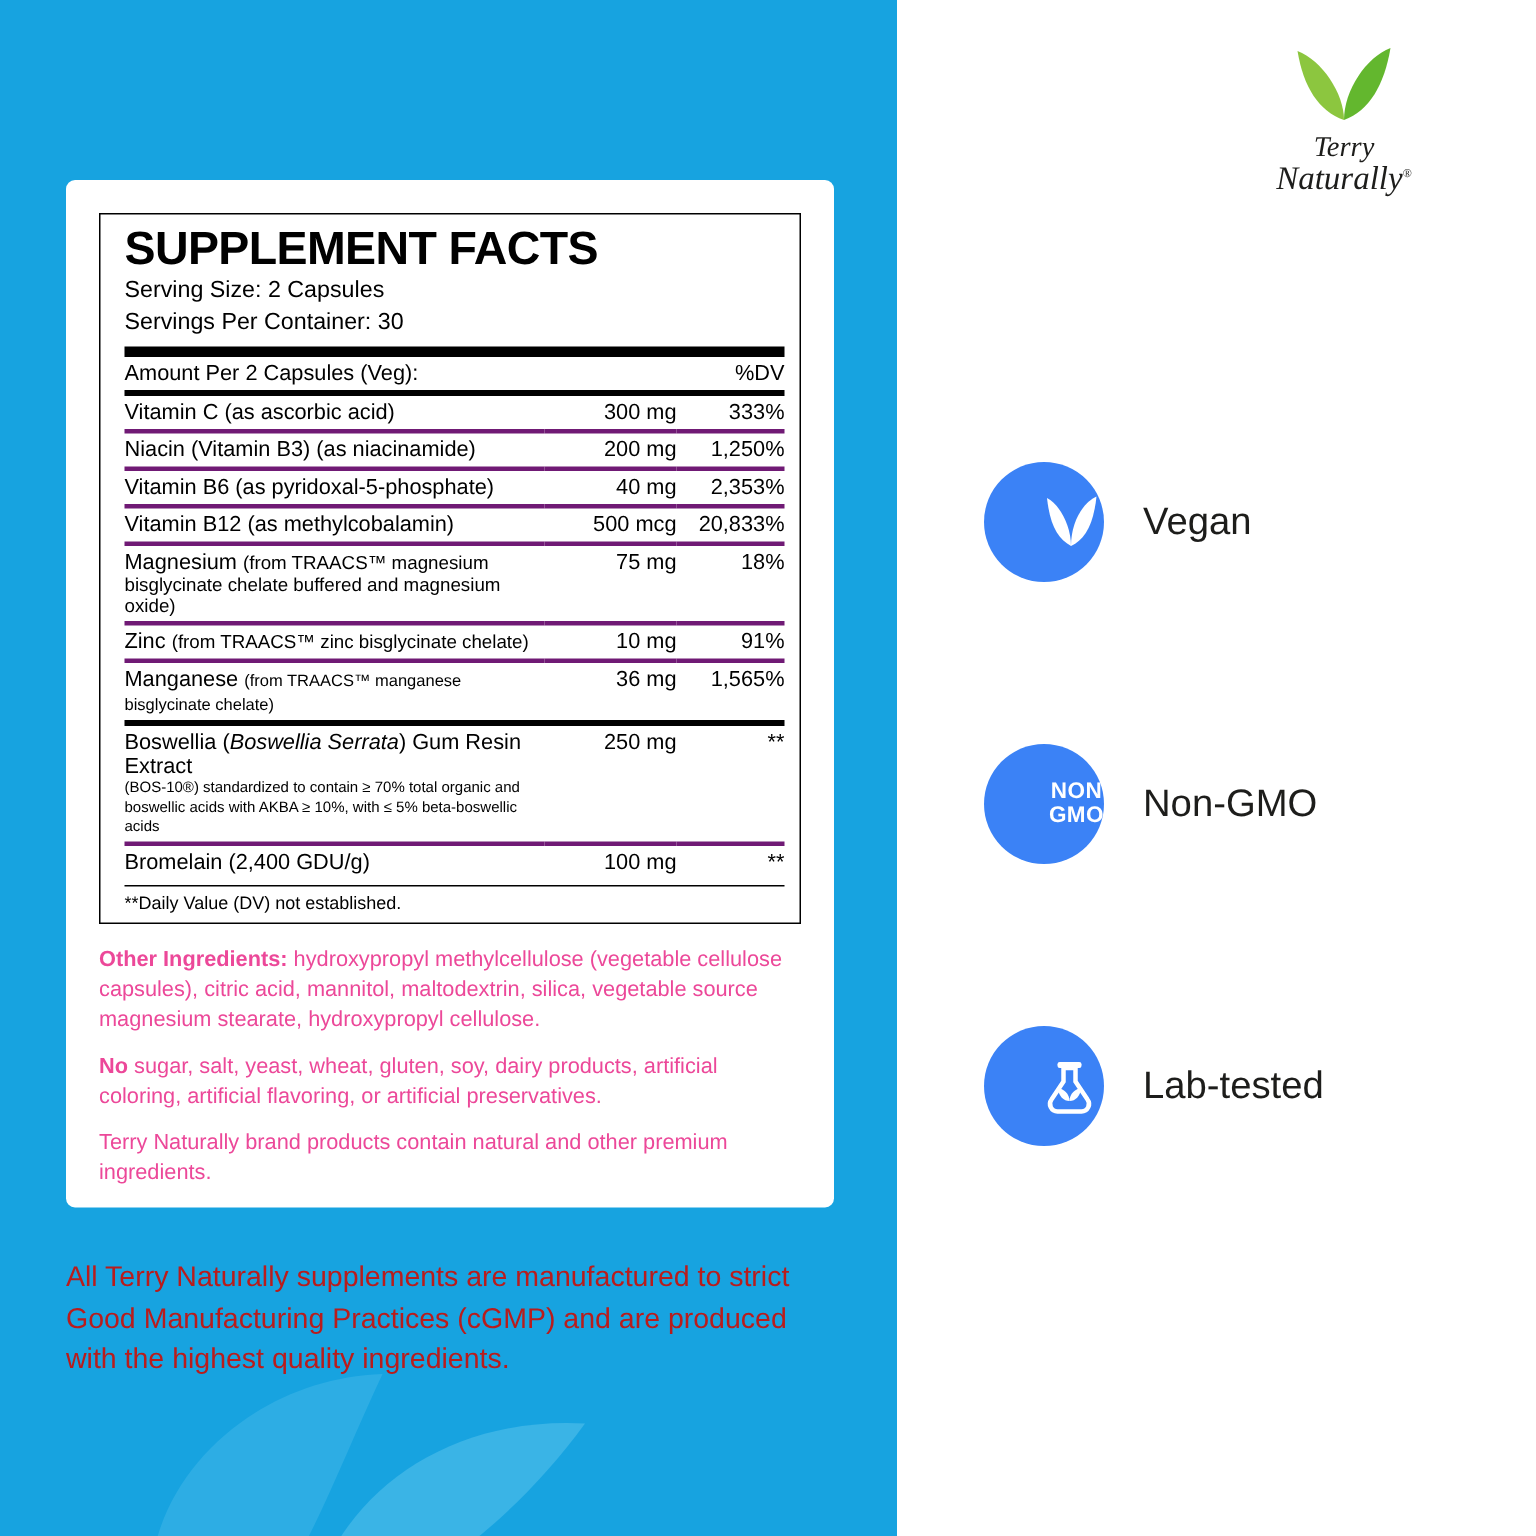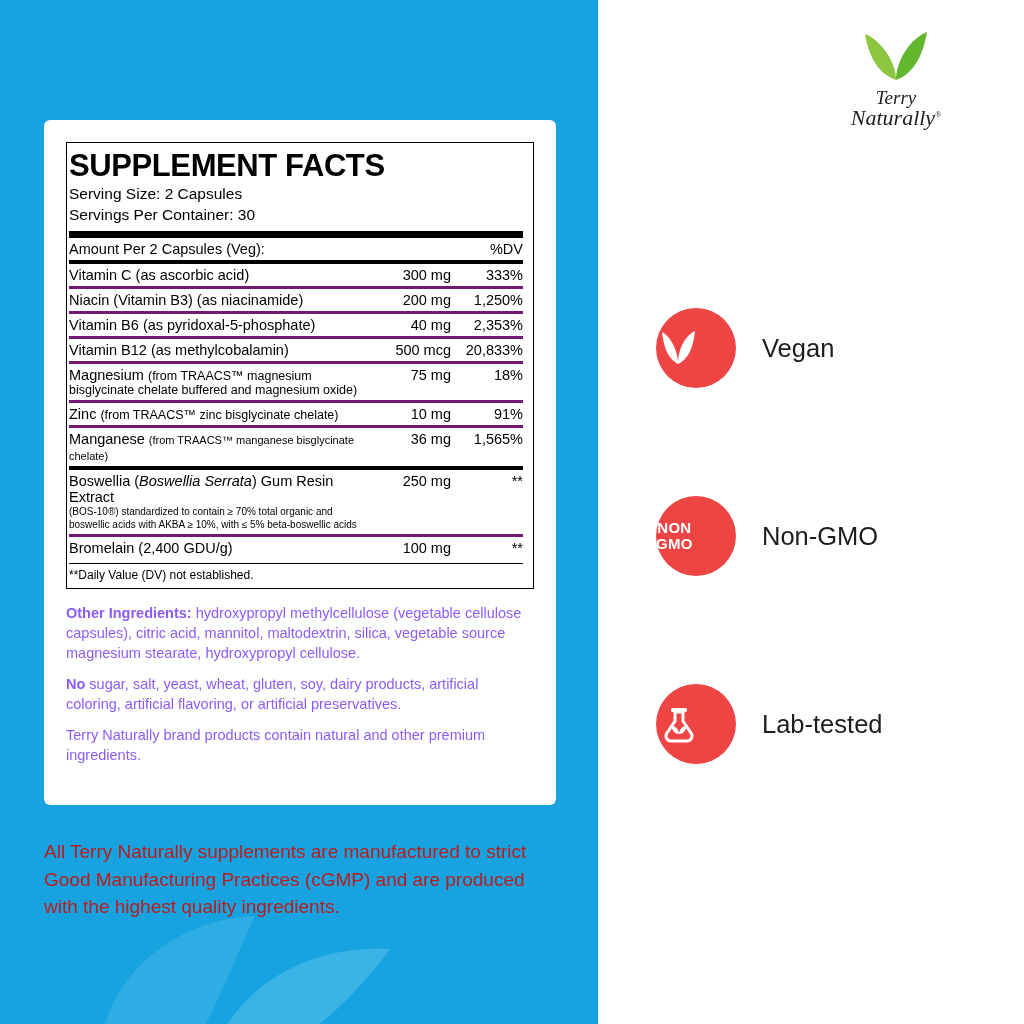--- a/index.html
+++ b/index.html
@@ -33,21 +33,21 @@
     background: #ffffff;
     border-radius: 6px;
   }
   .facts-inner {
     position: absolute;
     left: 22px; top: 22px;
     width: 468px;
   }
   .facts-box {
     border: 1.5px solid #000;
-    padding: 6px 10px 6px 2px;
+    padding: 6px 10px 6px 16px;
   }
   .sf-title {
     font-size: 31px;
     font-weight: bold;
     letter-spacing: -0.4px;
     line-height: 1.08;
     color: #000;
     margin-bottom: 2px;
   }
   .sf-serving { font-size: 15.5px; color: #000; line-height: 1.33; }
@@ -67,21 +67,21 @@
   .tiny { font-size: 11px; }
   .ital { font-style: italic; }
   .botanical-line2 { font-size: 10px; line-height: 1.3; }
   .footnote { font-size: 12px; padding-top: 4px; }
 
   
   .other {
     margin-top: 14px;
     font-size: 14.5px;
     line-height: 1.38;
-    color: #8b5cf6;
+    color: #ec4899;
   }
   .other p { margin-bottom: 11px; }
   .other b { font-weight: bold; }
 
   
   .cgmp {
     position: absolute;
     left: 44px; top: 838px;
     width: 500px;
     font-size: 19px;
@@ -111,22 +111,22 @@
     margin-top: 2px;
   }
   .logo-terry { font-size: 19px; }
   .logo-nat { font-size: 22px; }
   .logo-nat .reg { font-size: 8px; font-style: normal; vertical-align: super; }
 
   .badges { position: absolute; left: 58px; top: 300px; width: 360px; }
   .badge-row { display: flex; align-items: center; height: 96px; margin-bottom: 92px; }
   .badge-circle {
     width: 80px; height: 80px; border-radius: 50%;
-    background: #ef4444;
-    display: flex; align-items: center; justify-content: flex-start;
+    background: #3b82f6;
+    display: flex; align-items: center; justify-content: flex-end;
     flex: 0 0 80px;
   }
   .badge-label {
     margin-left: 26px;
     font-size: 25.5px;
     color: #1d1d1b;
   }
   .nongmo-text {
     color: #fff; font-size: 15px; font-weight: bold;
     line-height: 1.05; text-align: center; letter-spacing: .3px;

